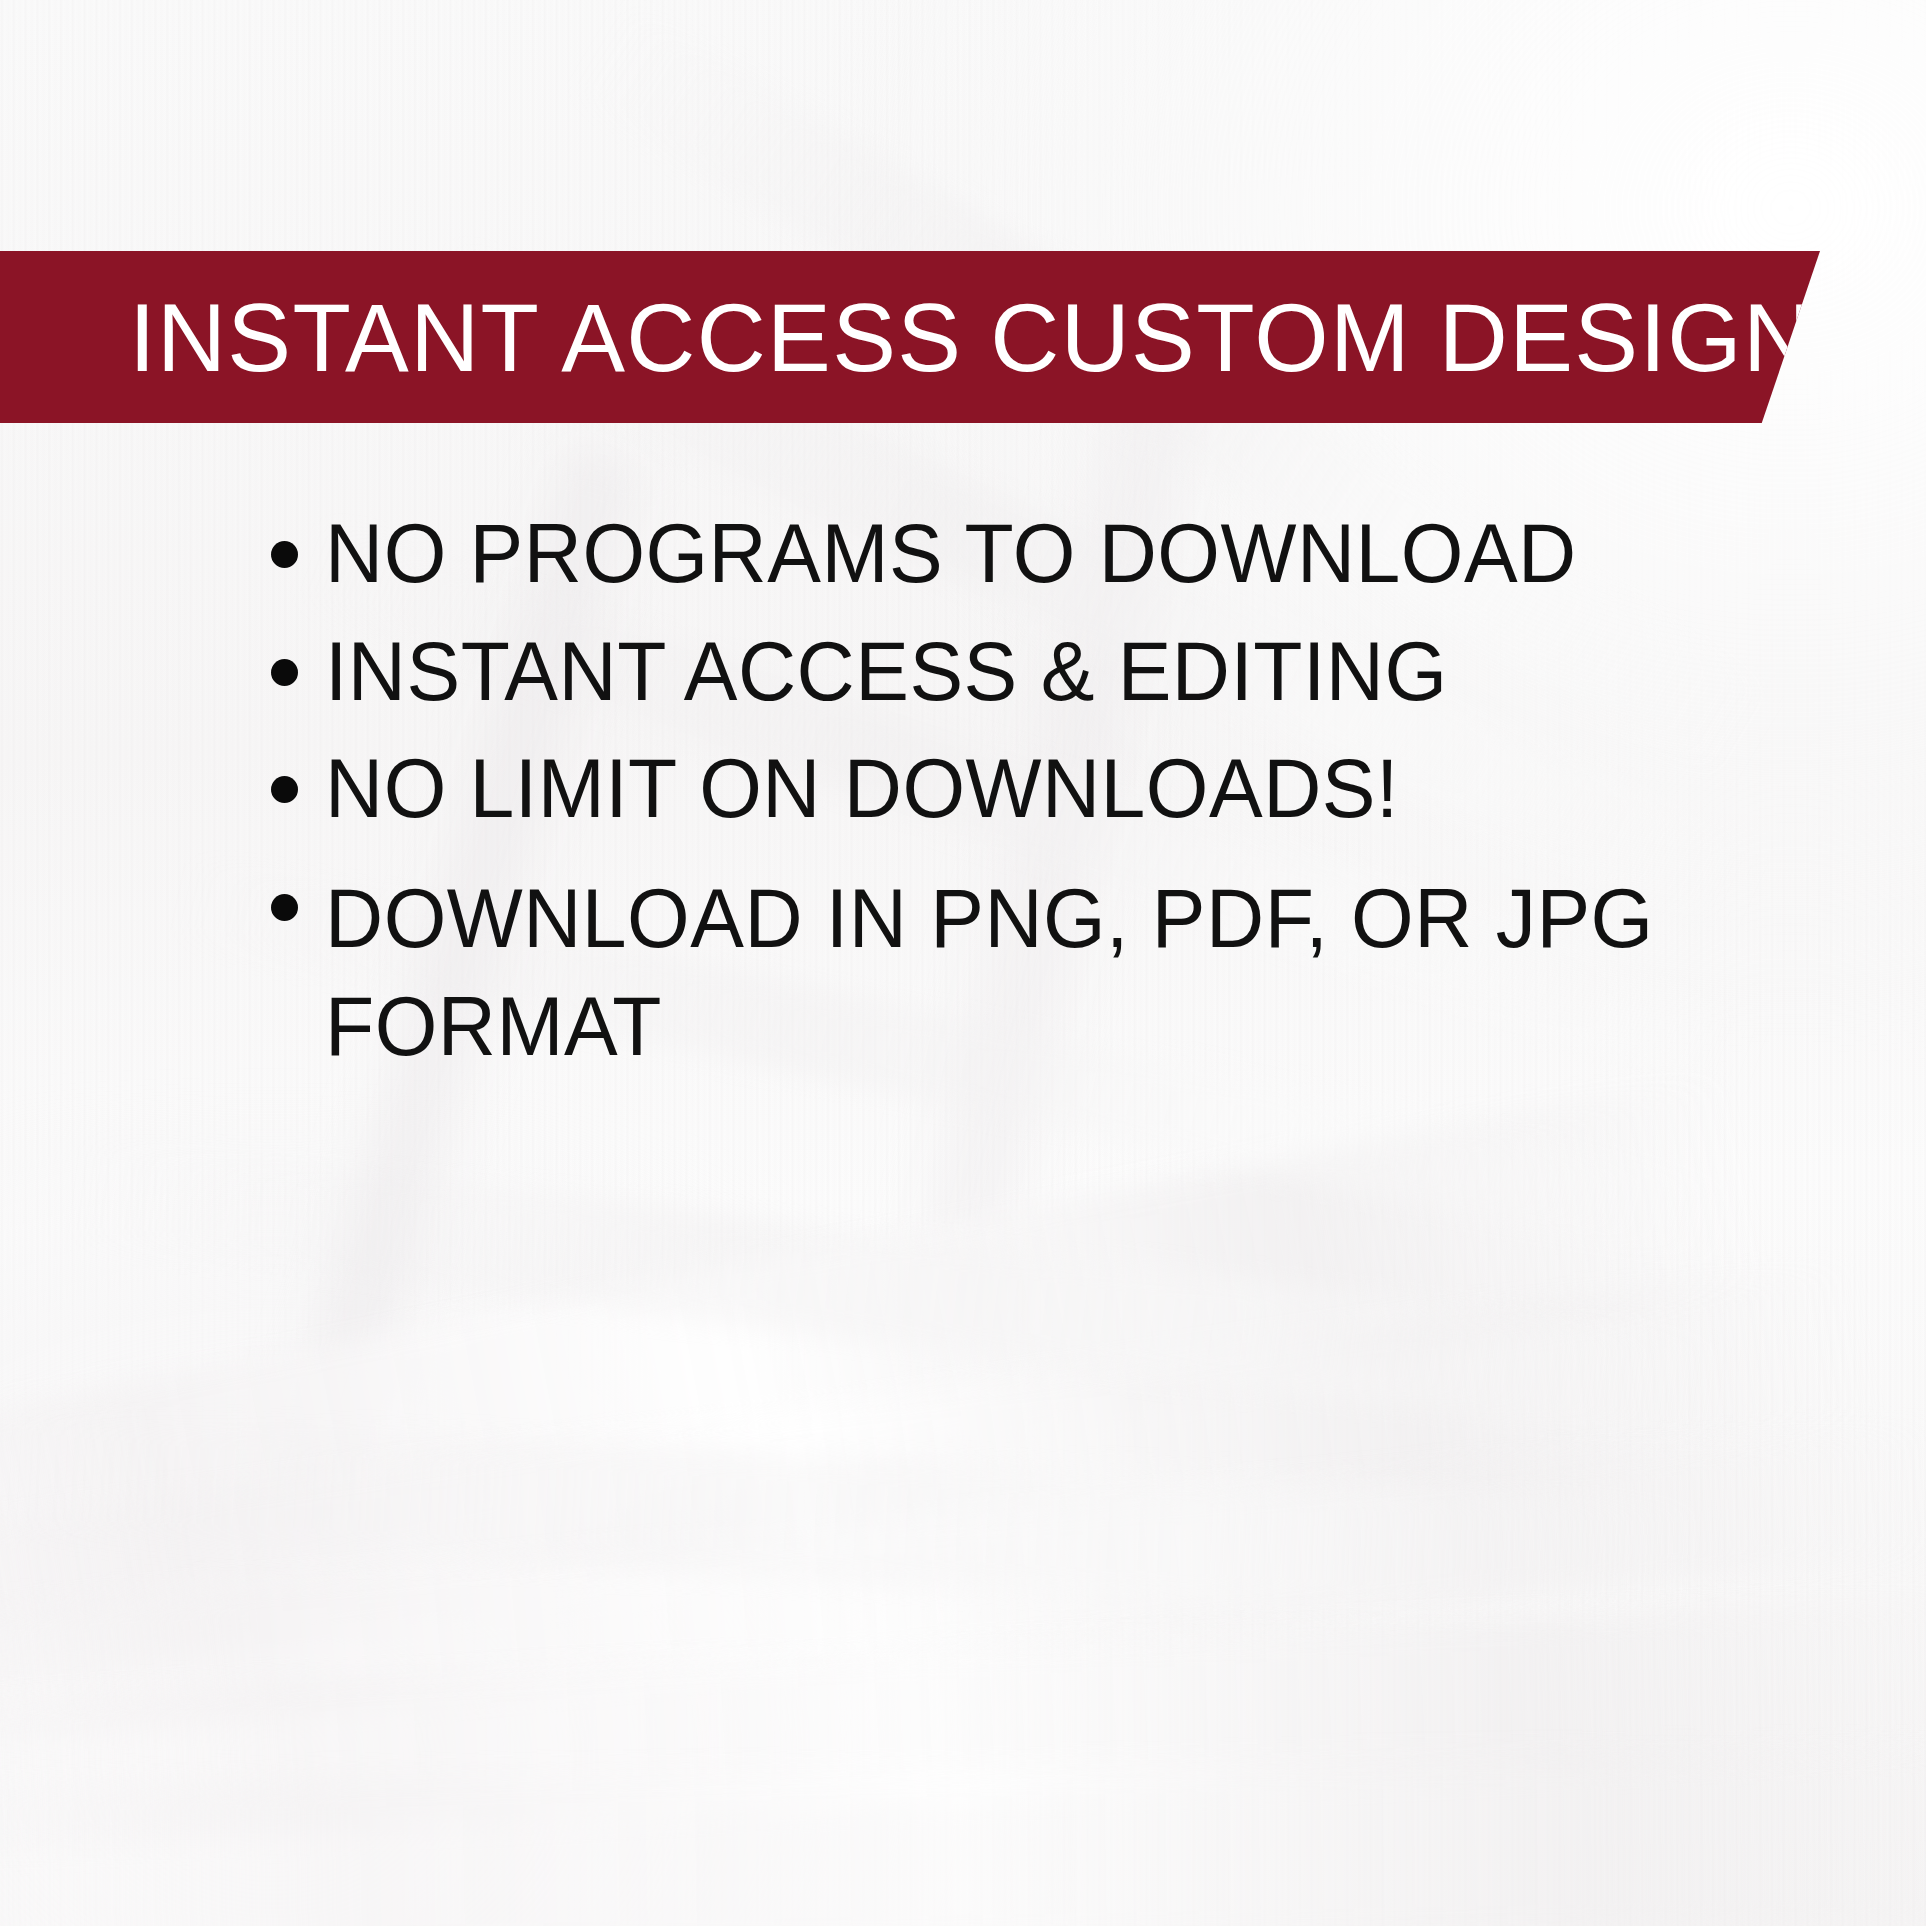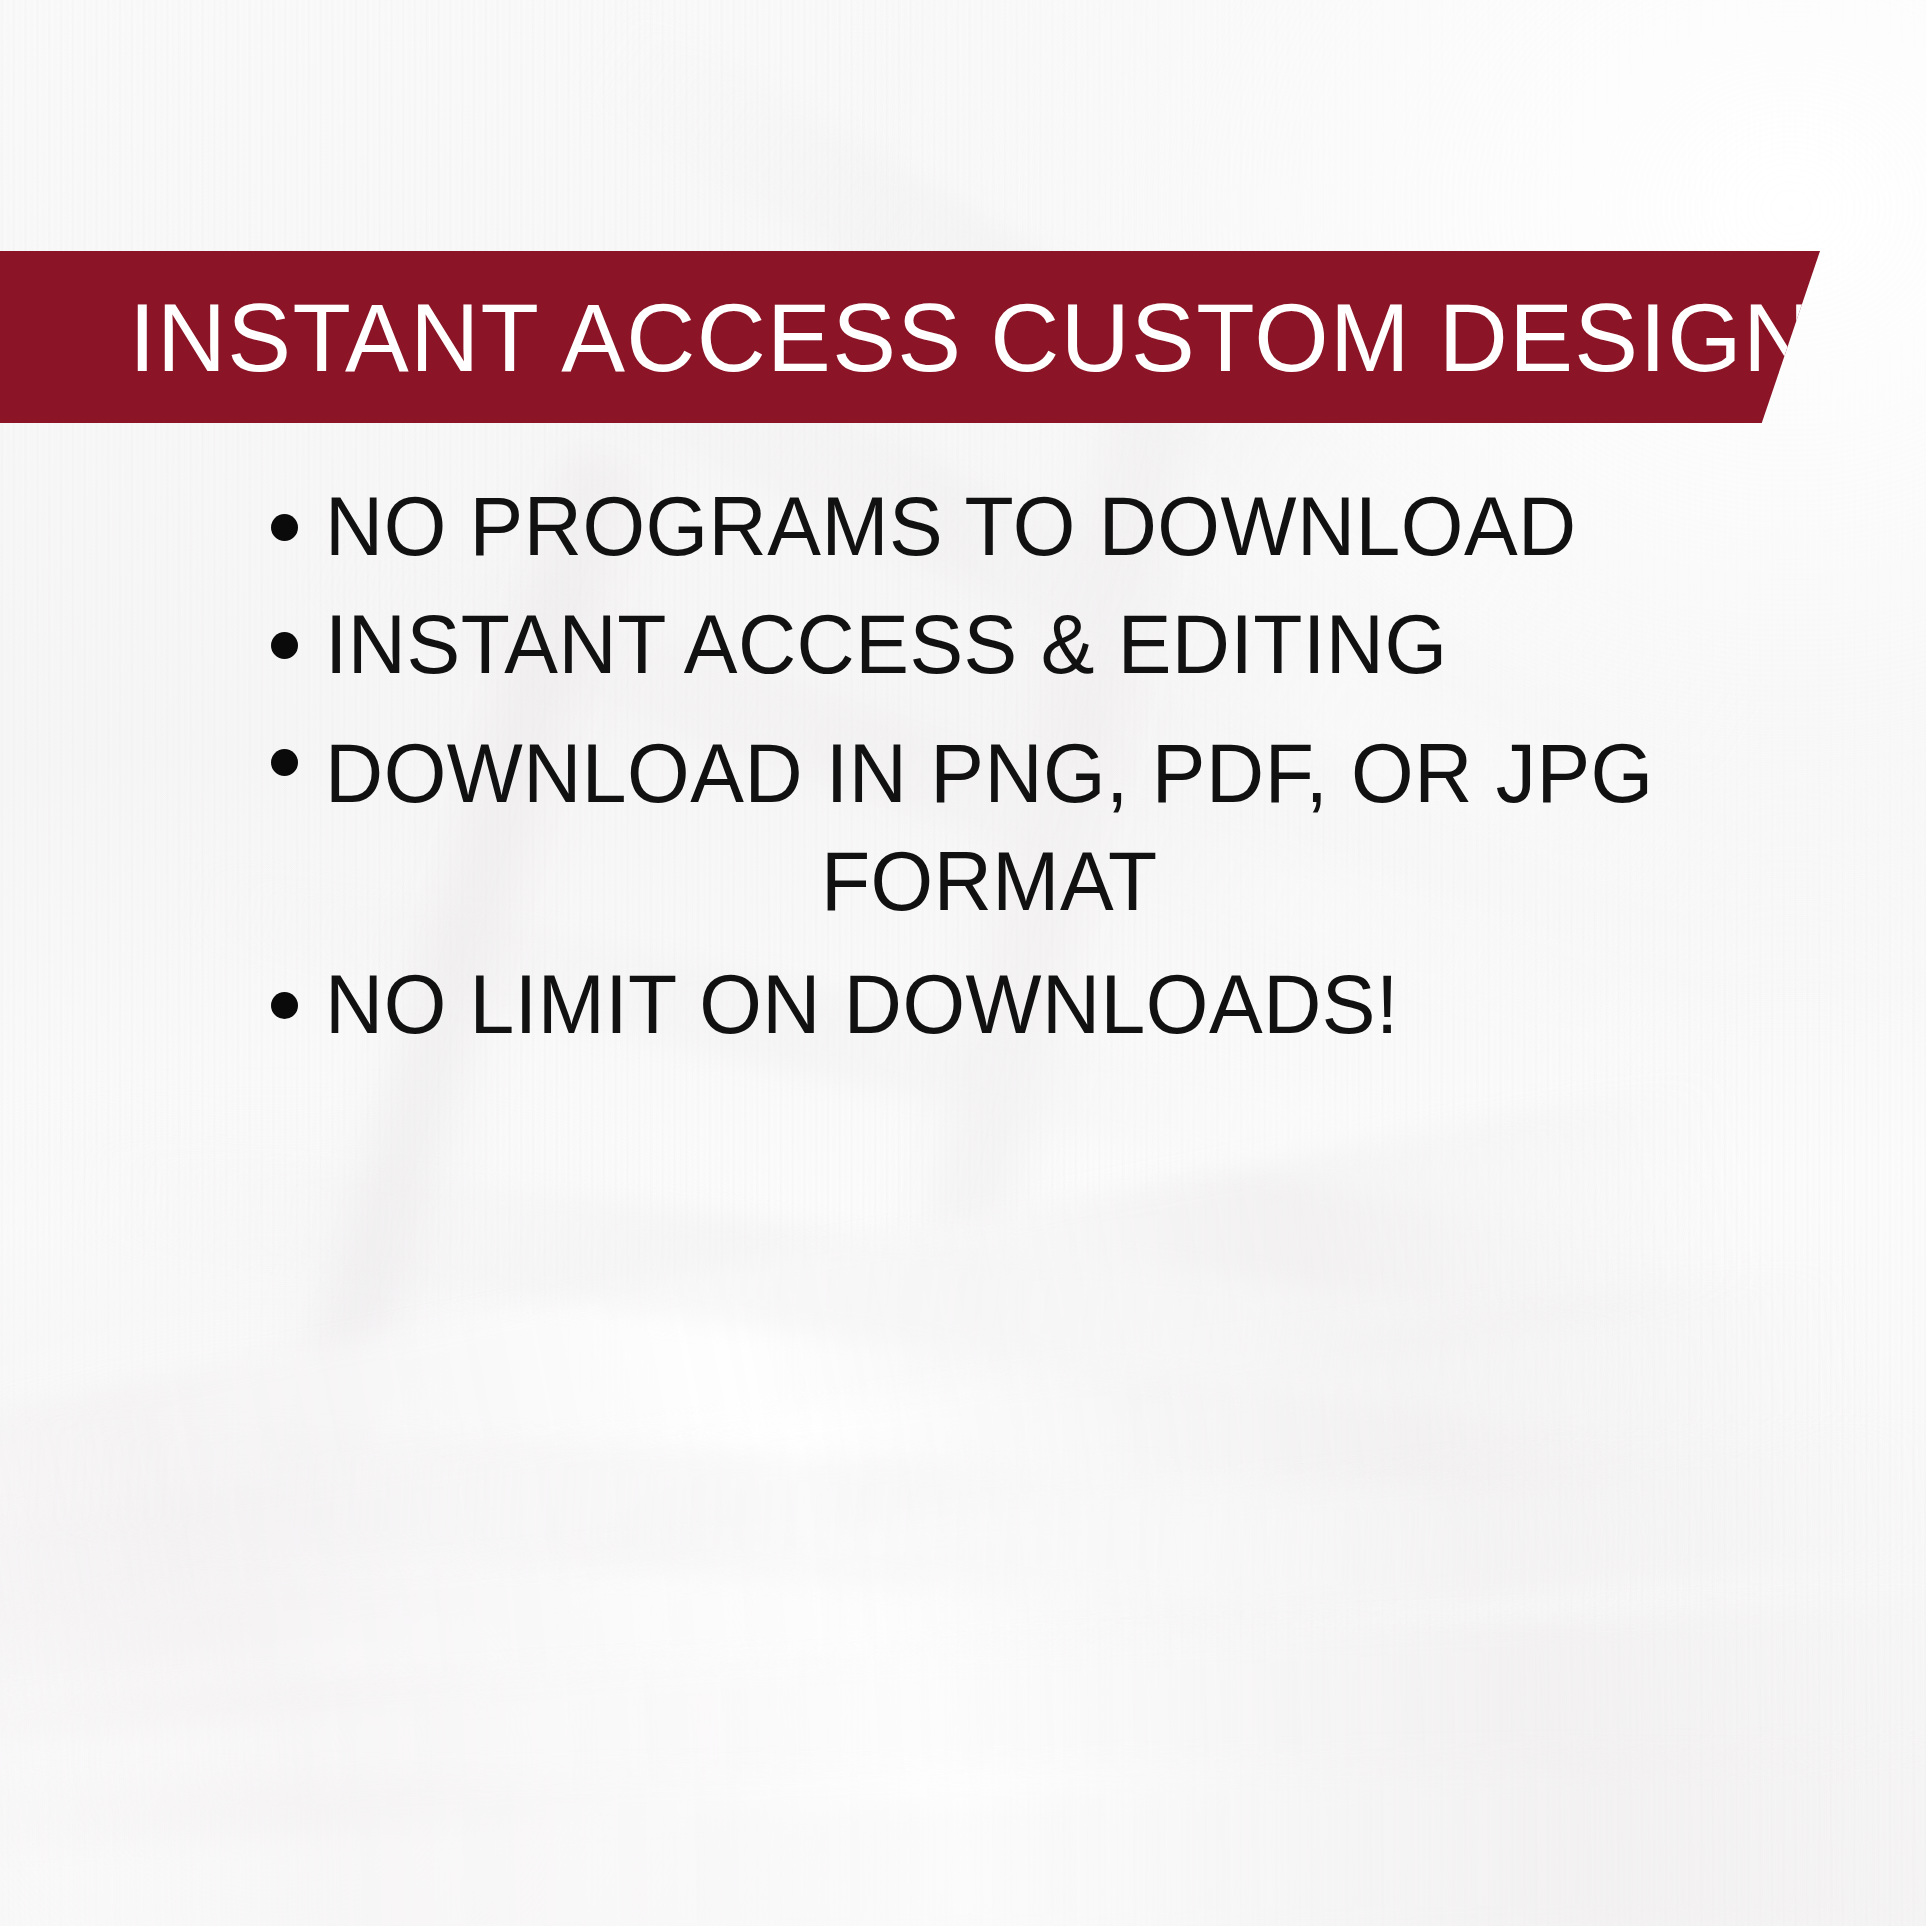--- a/index.html
+++ b/index.html
@@ -143,23 +143,22 @@
     line-height: 1;
     white-space: nowrap;
     transform: scaleX(0.985);
     transform-origin: left center;
   }
 
   
   .list {
     position: absolute;
     left: 271px;
-    top: 485px;
+    top: 512px;
     width: 1465px;
-    text-align: center;
   }
 
   .bullet-row {
     display: flex;
     align-items: flex-start;
     margin-bottom: 33px;
   }
 
   .bullet-dot {
     flex: 0 0 auto;
@@ -215,25 +214,25 @@
 
   <div class="list">
       <div class="bullet-row">
         <span class="bullet-dot"></span>
         <span class="bullet-text">NO PROGRAMS TO DOWNLOAD</span>
       </div>
       <div class="bullet-row">
         <span class="bullet-dot"></span>
         <span class="bullet-text">INSTANT ACCESS &amp; EDITING</span>
       </div>
+      <div class="bullet-row">
+        <span class="bullet-dot"></span>
+        <span class="bullet-text">NO LIMIT ON DOWNLOADS!</span>
+      </div>
       <div class="bullet-row wrap">
         <span class="bullet-dot"></span>
         <span class="bullet-text">DOWNLOAD IN PNG, PDF, OR JPG
 FORMAT</span>
       </div>
-      <div class="bullet-row">
-        <span class="bullet-dot"></span>
-        <span class="bullet-text">NO LIMIT ON DOWNLOADS!</span>
-      </div>
     </div>
 
 </div>
 
 
 </body></html>

